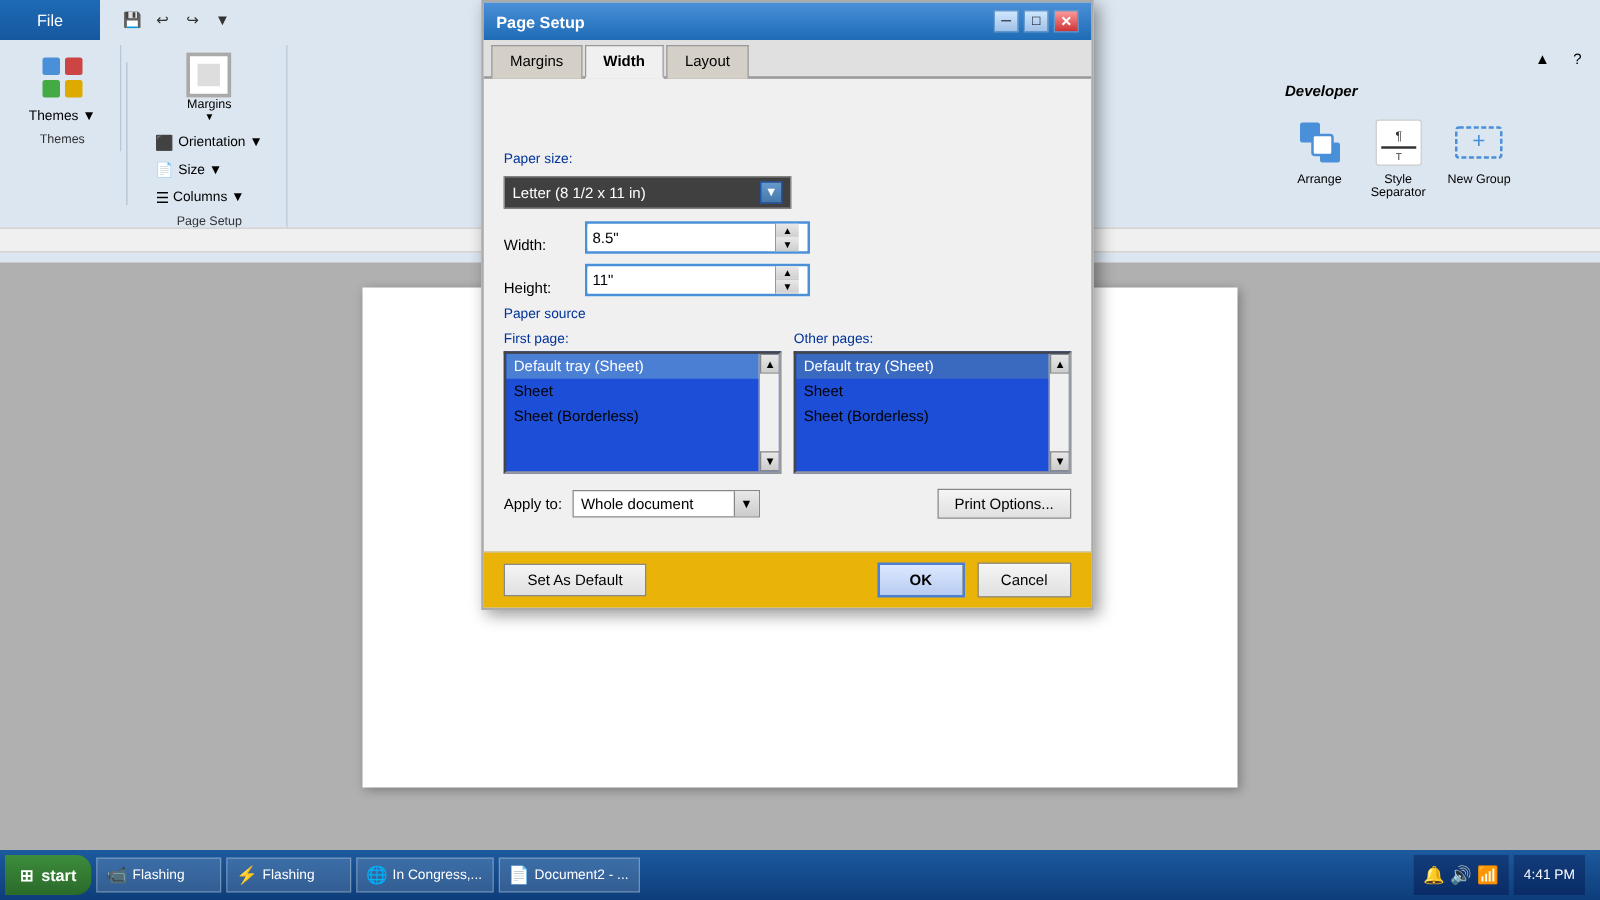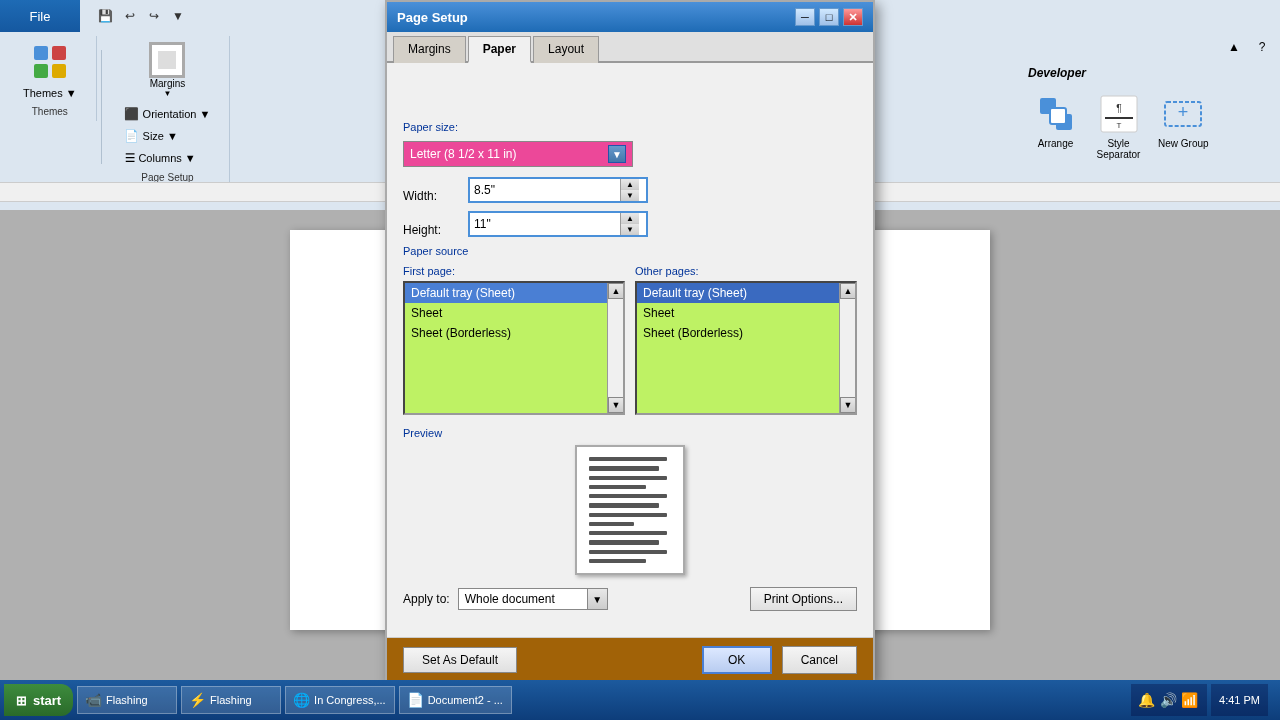--- a/index.html
+++ b/index.html
@@ -262,21 +262,21 @@
       justify-content: center;
       font-size: 8px;
       cursor: pointer;
       border-bottom: 1px solid #ccc;
     }
 
     .dropdown-group {
       display: flex;
       align-items: center;
       border: 1px solid #888;
-      background: #ec4899;
+      background: #404040;
       padding: 3px 6px;
       width: 230px;
       justify-content: space-between;
       cursor: pointer;
       margin-bottom: 10px;
     }
 
     .dropdown-text {
       color: white;
       font-size: 12px;
@@ -306,22 +306,22 @@
     }
 
     .source-title {
       font-size: 11px;
       color: #003399;
       margin-bottom: 4px;
     }
 
     .source-listbox {
       border: 2px inset #999;
-      background: #bef264;
-      height: 134px;
+      background: #1d4ed8;
+      height: 98px;
       overflow: hidden;
       position: relative;
     }
 
     .listbox-item {
       padding: 3px 6px;
       font-size: 12px;
       cursor: pointer;
     }
 
@@ -445,41 +445,41 @@
       cursor: pointer;
     }
 
     
     .dialog-footer {
       display: flex;
       justify-content: space-between;
       align-items: center;
       padding: 8px 16px;
       border-top: 1px solid #ccc;
-      background: #a16207;
+      background: #eab308;
     }
 
     .footer-left {}
     .footer-right {
       display: flex;
       gap: 10px;
     }
 
     .dialog-btn {
       padding: 5px 18px;
       font-size: 12px;
       background: linear-gradient(to bottom, #f5f5f5, #e0e0e0);
       border: 1px solid #888;
       cursor: pointer;
       min-width: 70px;
     }
     .dialog-btn.ok {
       background: linear-gradient(to bottom, #dce8ff, #b8ccf0);
       border: 2px solid #4a7fd4;
-      font-weight: normal;
+      font-weight: bold;
     }
 
     
     .taskbar {
       position: absolute;
       bottom: 0;
       left: 0; right: 0;
       height: 40px;
       background: linear-gradient(to bottom, #1c5a9e, #0d3d7a);
       display: flex;
@@ -805,21 +805,21 @@
       <span>Page Setup</span>
       <div class="dialog-title-btns">
         <div class="title-btn">─</div>
         <div class="title-btn">□</div>
         <div class="title-btn close">✕</div>
       </div>
     </div>
 
     <div class="dialog-tabs">
       <div class="dialog-tab">Margins</div>
-      <div class="dialog-tab active">Paper</div>
+      <div class="dialog-tab active">Width</div>
       <div class="dialog-tab">Layout</div>
     </div>
 
     <div class="dialog-body">
 
       <div class="section-label">Paper size:</div>
 
       <div class="dropdown-group">
         <span class="dropdown-text">Letter (8 1/2 x 11 in)</span>
         <div class="dropdown-arrow">▼</div>
@@ -873,39 +873,20 @@
             <div class="listbox-item">Sheet (Borderless)</div>
             <div class="listbox-scrollbar">
               <div class="scroll-btn">▲</div>
               <div style="flex:1;background:#f0f0f0;"></div>
               <div class="scroll-btn">▼</div>
             </div>
           </div>
         </div>
       </div>
 
-      <div class="preview-section">
-        <div class="preview-label">Preview</div>
-        <div class="preview-box">
-          <div class="page-preview">
-            <div class="preview-line long"></div>
-            <div class="preview-line medium"></div>
-            <div class="preview-line long"></div>
-            <div class="preview-line short"></div>
-            <div class="preview-line long"></div>
-            <div class="preview-line medium"></div>
-            <div class="preview-line long"></div>
-            <div class="preview-line xshort"></div>
-            <div class="preview-line long"></div>
-            <div class="preview-line medium"></div>
-            <div class="preview-line long"></div>
-            <div class="preview-line short"></div>
-          </div>
-        </div>
-      </div>
 
       <div class="apply-row">
         <div class="apply-group">
           <span class="apply-label">Apply to:</span>
           <div class="apply-dropdown">
             <span class="apply-dropdown-text">Whole document</span>
             <div class="apply-dropdown-btn">▼</div>
           </div>
         </div>
         <button class="print-options-btn">Print Options...</button>

